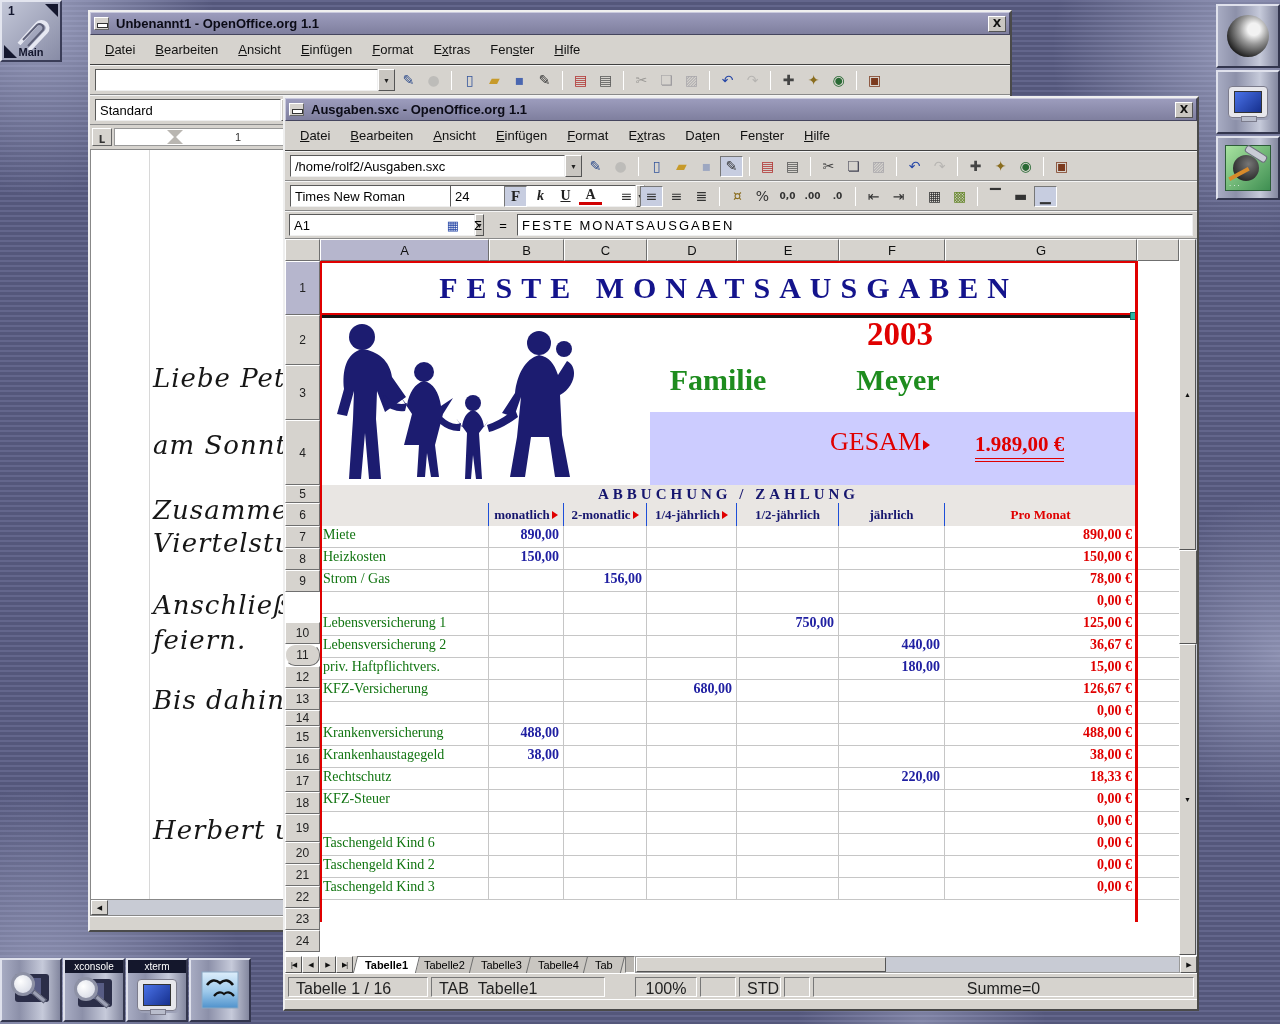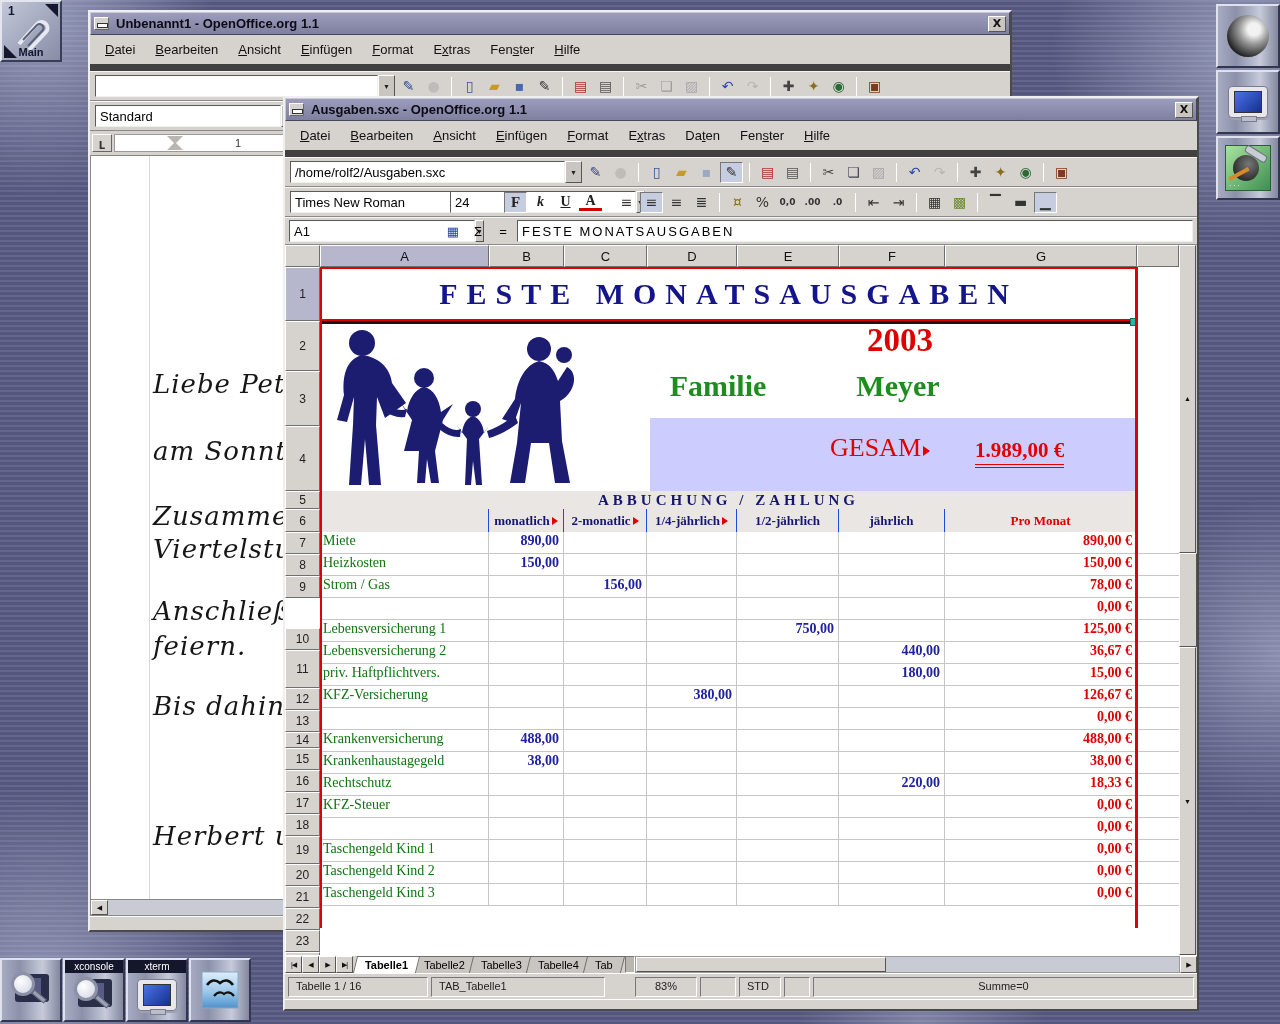--- a/index.html
+++ b/index.html
@@ -14,21 +14,21 @@
       radial-gradient(circle at 3% 97%, rgba(205,210,236,.5) 0, rgba(205,210,236,0) 13%),
       radial-gradient(circle at 72% 100%, rgba(205,210,236,.35) 0, rgba(205,210,236,0) 9%),
       repeating-linear-gradient(180deg,#63668c 0 2px,#54577b 2px 5px);}
   
   .win{position:absolute;background:#d6d3ce;border:2px solid;border-color:#efefef #4a4a4a #4a4a4a #efefef;display:flex;flex-direction:column}
   .tbar{height:23px;background:linear-gradient(180deg,#9c9cbd,#7f7f9e);display:flex;align-items:center;gap:4px;padding:0 3px;border:1px solid;border-color:#c9c9dd #45455e #45455e #c9c9dd;flex:0 0 auto}
   .ttl{flex:1;font-weight:bold;font-size:13px;color:#0b0b16;padding-left:3px;white-space:nowrap;overflow:hidden}
   .sysmenu{width:15px;height:13px;background:#d6d3ce;border:1px solid;border-color:#fff #666 #666 #fff;position:relative}
   .sysmenu::after{content:"";position:absolute;left:2px;top:5px;width:9px;height:3px;background:#fff;border:1px solid #333}
   .closebtn{width:18px;height:16px;background:#c9c6c1;border:1px solid;border-color:#fff #555 #555 #fff;font:bold 11px "DejaVu Sans",sans-serif;text-align:center;line-height:14px;color:#111}
-  .menubar{display:flex;gap:2px;padding:4px 6px;font-size:13px;background:#d6d3ce;border-bottom:7px solid #404040;flex:0 0 auto}
+  .menubar{display:flex;gap:2px;padding:4px 6px;font-size:13px;background:#d6d3ce;border-bottom:1px solid #404040;flex:0 0 auto}
   .menuitem{padding:3px 9px;color:#111;white-space:nowrap}
   .menuitem u{text-decoration:underline}
   .toolbar{display:flex;align-items:center;gap:2px;padding:3px 5px;background:#d6d3ce;border-top:1px solid #f5f5f5;border-bottom:1px solid #8a8a8a;flex:0 0 auto}
   .tbtn{width:23px;height:21px;display:flex;align-items:center;justify-content:center;font-size:14px;line-height:1;font-family:"DejaVu Sans",sans-serif}
   .tbtn.act{border:1px solid;border-color:#777 #fff #fff #777;background:#c7cde0}
   .tbtn.dis{opacity:.4}
   .tsep{width:1px;height:19px;background:#8a8a8a;border-right:1px solid #fff;margin:0 4px}
   .combo{display:flex;height:22px;align-items:stretch}
   .combo input{border:1px solid;border-color:#5a5a5a #efefef #efefef #5a5a5a;background:#fff;font-size:13px;padding:0 4px;outline:none;font-family:"Liberation Sans",sans-serif}
   .cbtn{width:17px;background:#c9c6c1;border:1px solid;border-color:#fff #555 #555 #fff;font-size:7px;display:flex;align-items:center;justify-content:center;color:#222}
@@ -103,21 +103,21 @@
   
   .tabbar{height:18px;display:flex;align-items:stretch;background:#d6d3ce;border-top:1px solid #fff;flex:0 0 auto}
   .tnav{width:17px;background:#d6d3ce;border:1px solid;border-color:#fff #555 #555 #fff;font-size:7px;display:flex;align-items:center;justify-content:center;color:#111;letter-spacing:-1px}
   .stab{padding:0 9px;font-size:11px;display:flex;align-items:center;background:#c9c6c1;border:1px solid #6f6f6f;border-bottom:none;transform:skewX(-14deg);margin-left:-4px;white-space:nowrap;overflow:hidden}
   .stab>span{transform:skewX(14deg)}
   .stab.active{background:#fff;font-weight:bold;z-index:2}
   .hsplit{width:10px;background:#b9b6b1;border:1px solid;border-color:#777 #fff #fff #777;margin-left:2px}
   .htrack{flex:1;background:#c8cbd4;border:1px solid #999;display:flex}
   .hthumb{width:46%;background:#d6d3ce;border:1px solid;border-color:#fff #555 #555 #fff}
   
-  .statusbar{height:26px;display:flex;align-items:center;gap:3px;padding:2px 3px;background:#d6d3ce;border-top:1px solid #fff;flex:0 0 auto;font-size:11px;color:#222}
+  .statusbar{height:26px;display:flex;align-items:center;gap:3px;padding:2px 3px;background:#d6d3ce;border-top:1px solid #fff;flex:0 0 auto;font-size:16px;color:#222}
   .panel{height:20px;border:1px solid;border-color:#777 #fff #fff #777;padding:2px 7px;white-space:nowrap;overflow:hidden}
   .bottomstrip{height:10px;background:#d6d3ce;border-top:1px solid #fff;flex:0 0 auto}
   
   #mainbtn{position:absolute;left:0;top:0;width:62px;height:62px;background:linear-gradient(135deg,#c3c7d8,#888ca6);border:2px solid;border-color:#e3e5ef #3a3d58 #3a3d58 #e3e5ef}
   #mainbtn .ws{position:absolute;left:6px;top:2px;font:bold 12px "Liberation Sans",sans-serif;color:#14172e}
   #mainbtn .lbl{position:absolute;left:0;right:0;bottom:2px;text-align:center;font:bold 11px "Liberation Sans",sans-serif;color:#14172e}
   .tri-tr{position:absolute;top:2px;right:2px;width:0;height:0;border-left:13px solid transparent;border-top:13px solid #14172e}
   .tri-bl{position:absolute;bottom:2px;left:2px;width:0;height:0;border-right:13px solid transparent;border-bottom:13px solid #14172e}
   #dock{position:absolute;right:0;top:4px;width:64px;display:flex;flex-direction:column;gap:2px}
   .dockbtn{width:64px;height:64px;background:linear-gradient(90deg,#a7abc2,#8c90a9 30%,#c6cada 70%,#83879f);border:2px solid;border-color:#dfe1ec #33364e #33364e #dfe1ec;display:flex;align-items:center;justify-content:center;position:relative}
@@ -343,21 +343,21 @@
               <div class="rh sel" data-name="row-header-1" style="height: 54px;">1</div>
               <div class="rh" data-name="row-header-2" style="height: 50px;">2</div>
               <div class="rh" data-name="row-header-3" style="height: 55px;">3</div>
               <div class="rh" data-name="row-header-4" style="height: 65px;">4</div>
               <div class="rh" data-name="row-header-5" style="height: 18px;">5</div>
               <div class="rh" data-name="row-header-6" style="height: 23px;">6</div>
               <div class="rh" data-name="row-header-7" style="height: 22px;">7</div>
               <div class="rh" data-name="row-header-8" style="height: 22px;">8</div>
               <div class="rh" data-name="row-header-9" style="height: 22px;">9</div>
               <div class="rh" data-name="row-header-10" style="height: 22px; margin-top: 30px;">10</div>
-              <div class="rh" data-name="row-header-11" style="height: 38px;">11</div>
+              <div class="rh" data-name="row-header-11" style="height: 22px; border-radius: 10px;">11</div>
               <div class="rh" data-name="row-header-12" style="height: 22px;">12</div>
               <div class="rh" data-name="row-header-13" style="height: 22px;">13</div>
               <div class="rh" data-name="row-header-14" style="height: 16px; text-align: right;">14</div>
               <div class="rh" data-name="row-header-15" style="height: 22px;">15</div>
               <div class="rh" data-name="row-header-16" style="height: 22px;">16</div>
               <div class="rh" data-name="row-header-17" style="height: 22px;">17</div>
               <div class="rh" data-name="row-header-18" style="height: 22px;">18</div>
               <div class="rh" data-name="row-header-19" style="height: 28px; text-align: center;">19</div>
               <div class="rh" data-name="row-header-20" style="height: 22px;">20</div>
               <div class="rh" data-name="row-header-21" style="height: 22px;">21</div>
@@ -492,21 +492,21 @@
                   <div class="dc wD" data-name="cell-d"></div>
                   <div class="dc wE" data-name="cell-e"></div>
                   <div class="dc wF" data-name="cell-f">180,00</div>
                   <div class="dc dg wG" data-name="cell-pro-monat">15,00 €</div>
                   <div class="dc dx wX" data-name="cell-filler"></div>
                 </div>
                 <div class="drow" data-name="table-row">
                   <div class="dc dl wA" data-name="cell-label">KFZ-Versicherung</div>
                   <div class="dc wB" data-name="cell-b"></div>
                   <div class="dc wC" data-name="cell-c"></div>
-                  <div class="dc wD" data-name="cell-d">380,00</div>
+                  <div class="dc wD" data-name="cell-d">680,00</div>
                   <div class="dc wE" data-name="cell-e"></div>
                   <div class="dc wF" data-name="cell-f"></div>
                   <div class="dc dg wG" data-name="cell-pro-monat">126,67 €</div>
                   <div class="dc dx wX" data-name="cell-filler"></div>
                 </div>
                 <div class="drow" data-name="table-row">
                   <div class="dc dl wA" data-name="cell-label"></div>
                   <div class="dc wB" data-name="cell-b"></div>
                   <div class="dc wC" data-name="cell-c"></div>
                   <div class="dc wD" data-name="cell-d"></div>
@@ -559,21 +559,21 @@
                   <div class="dc dl wA" data-name="cell-label"></div>
                   <div class="dc wB" data-name="cell-b"></div>
                   <div class="dc wC" data-name="cell-c"></div>
                   <div class="dc wD" data-name="cell-d"></div>
                   <div class="dc wE" data-name="cell-e"></div>
                   <div class="dc wF" data-name="cell-f"></div>
                   <div class="dc dg wG" data-name="cell-pro-monat">0,00 €</div>
                   <div class="dc dx wX" data-name="cell-filler"></div>
                 </div>
                 <div class="drow" data-name="table-row">
-                  <div class="dc dl wA" data-name="cell-label">Taschengeld Kind 1</div>
+                  <div class="dc dl wA" data-name="cell-label">Taschengeld Kind 6</div>
                   <div class="dc wB" data-name="cell-b"></div>
                   <div class="dc wC" data-name="cell-c"></div>
                   <div class="dc wD" data-name="cell-d"></div>
                   <div class="dc wE" data-name="cell-e"></div>
                   <div class="dc wF" data-name="cell-f"></div>
                   <div class="dc dg wG" data-name="cell-pro-monat">0,00 €</div>
                   <div class="dc dx wX" data-name="cell-filler"></div>
                 </div>
                 <div class="drow" data-name="table-row">
                   <div class="dc dl wA" data-name="cell-label">Taschengeld Kind 2</div>
@@ -632,21 +632,21 @@
       <div class="hsplit" data-name="tab-splitter"></div>
       <div class="htrack" data-name="horizontal-scrollbar">
         <div class="hthumb" data-name="scrollbar-thumb"></div>
       </div>
       <div class="tnav" data-name="scroll-right-icon">▶</div>
     </div>
     <div class="statusbar" data-name="calc-statusbar">
       <div class="panel" style="width:140px" data-name="status-sheet-indicator">Tabelle 1 / 16</div>
       <div class="panel" style="width:174px" data-name="status-page-style">TAB_Tabelle1</div>
       <div style="width:24px"></div>
-      <div class="panel" style="width:62px;text-align:center" data-name="status-zoom">83%</div>
+      <div class="panel" style="width:62px;text-align:center" data-name="status-zoom">100%</div>
       <div class="panel" style="width:36px" data-name="status-empty-1"></div>
       <div class="panel" style="width:42px" data-name="status-insert-mode">STD</div>
       <div class="panel" style="width:26px" data-name="status-empty-2"></div>
       <div class="panel" style="flex:1;text-align:center" data-name="status-sum">Summe=0</div>
     </div>
     <div class="bottomstrip" data-name="window-resize-strip"></div>
   </div>
 
   <div id="mainbtn" data-name="main-desktop-button">
     <div class="tri-tr" data-name="corner-triangle-icon"></div>

